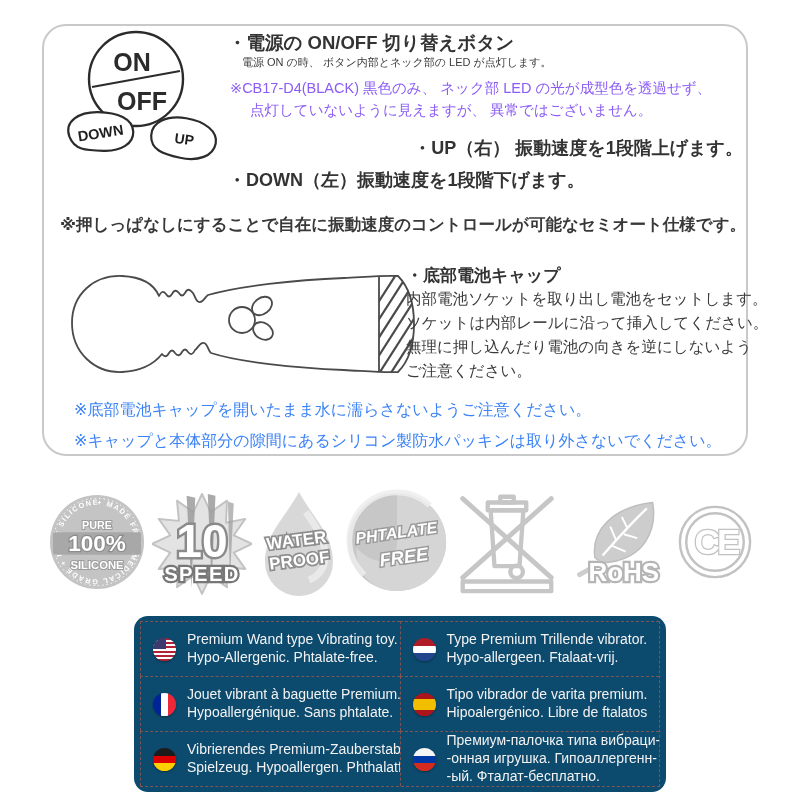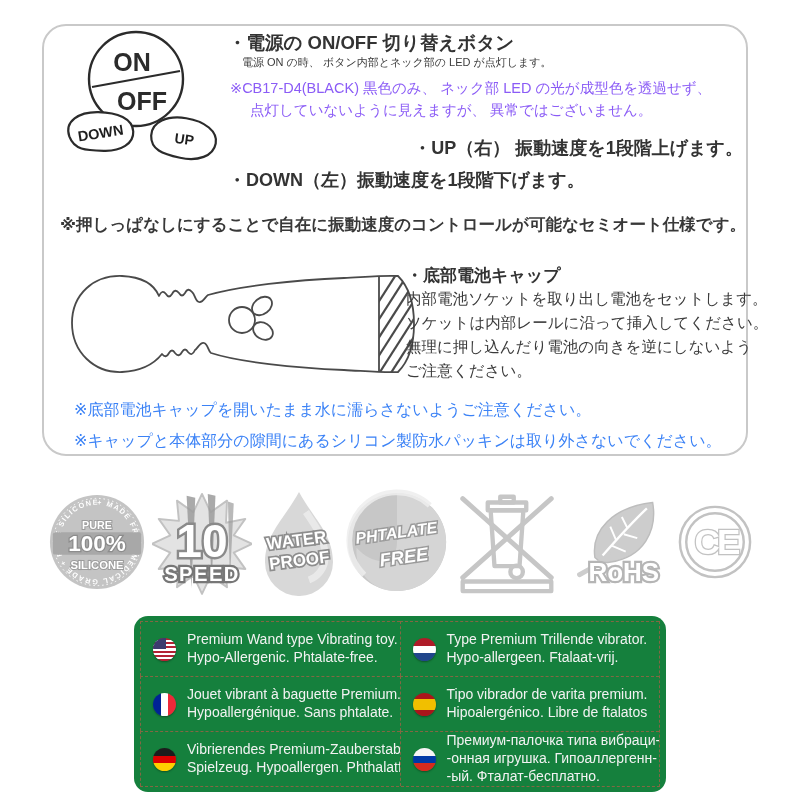--- a/index.html
+++ b/index.html
@@ -36,21 +36,21 @@
 
   
   .badge-row {
     position:absolute; left:48px; top:483px; width:706px; height:118px;
     display:flex; align-items:center; justify-content:space-between;
   }
 
   
   .lang-panel {
     position:absolute; left:134px; top:616px; width:532px; height:176px;
-    background:#15803d; border-radius:14px; padding:5px 6px;
+    background:#0c4a6e; border-radius:14px; padding:5px 6px;
   }
   .lang-grid {
     display:grid; grid-template-columns:1fr 1fr; grid-auto-rows:1fr;
     width:100%; height:100%;
     border-right:1px dashed rgba(190,90,70,0.65);
     border-bottom:1px dashed rgba(190,90,70,0.65);
   }
   .lang-cell {
     border-top:1px dashed rgba(190,90,70,0.65);
     border-left:1px dashed rgba(190,90,70,0.65);

